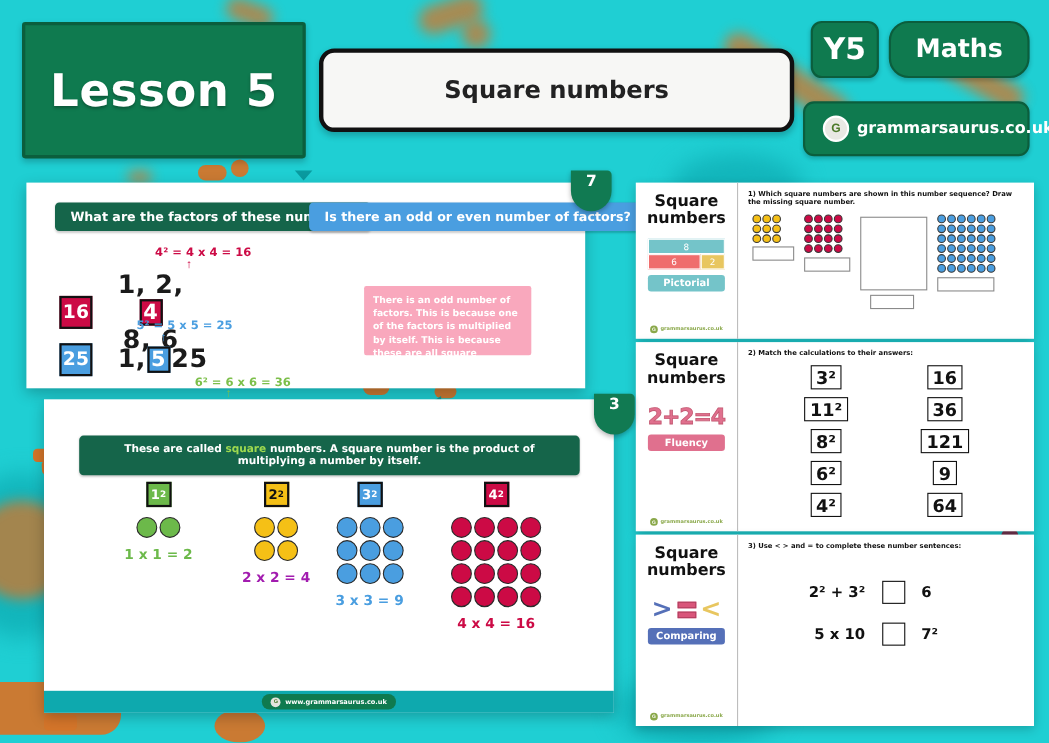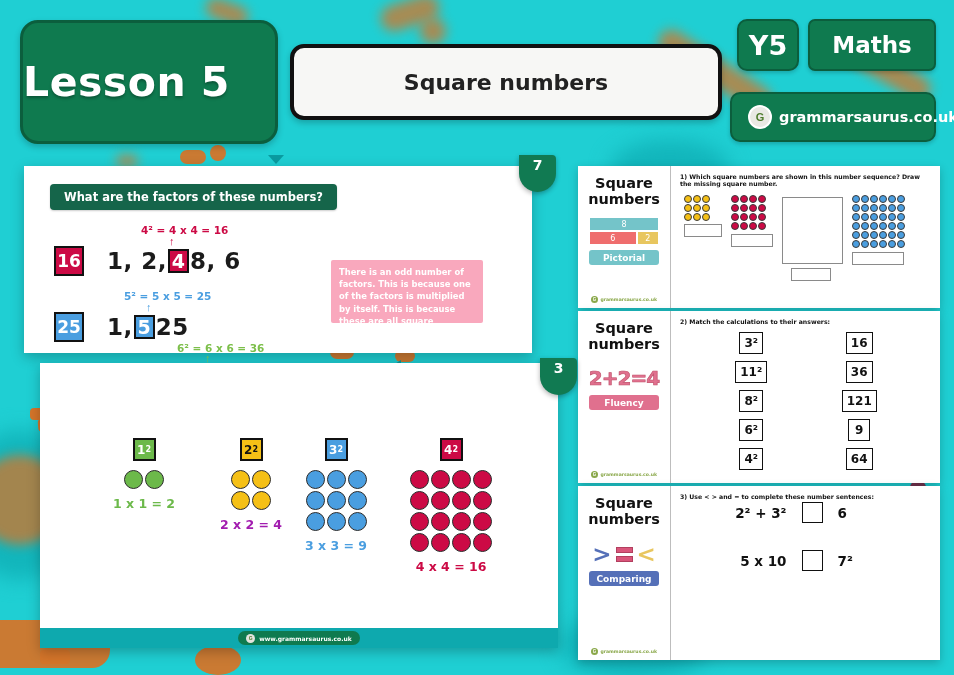--- a/index.html
+++ b/index.html
@@ -20,22 +20,22 @@
   .bar { position: absolute; background: #d4752a; border-radius: 4px; }
   .tealdark { position: absolute; background: #12b5bb; border-radius: 50%; filter: blur(10px); }
   .tri { position: absolute; width: 0; height: 0; }
 
   
   .header { position: absolute; top: 0; left: 0; right: 0; height: 152px; z-index: 5; }
 
   .lesson-box {
     position: absolute; left: 20px; top: 20px;
     width: 258px; height: 124px;
-    background: #0f7a4f; border: 3px solid #0b5e3d; border-radius: 18px;
-    display: flex; align-items: center; justify-content: flex-start;
+    background: #0f7a4f; border: 3px solid #0b5e3d; border-radius: 3px;
+    display: flex; align-items: center; justify-content: center;
     box-shadow: 0 3px 6px rgba(0,0,0,.22);
   }
   .lesson-box span {
     color: #fff; font-size: 41px; font-weight: 700; letter-spacing: .5px;
     font-family: "DejaVu Sans", sans-serif;
     text-shadow: 0 2px 3px rgba(0,0,0,.3);
   }
 
   .title-box {
     position: absolute; left: 290px; top: 44px;
@@ -49,21 +49,21 @@
   .year-box {
     position: absolute; left: 737px; top: 19px; width: 62px; height: 52px;
     background: #0f7a4f; border: 2px solid #0b5e3d; border-radius: 10px;
     display: flex; align-items: center; justify-content: center;
     box-shadow: 0 2px 4px rgba(0,0,0,.2);
   }
   .year-box span { color: #fff; font-size: 27px; font-weight: 700; font-family: "DejaVu Sans", sans-serif; }
 
   .subject-box {
     position: absolute; left: 808px; top: 19px; width: 128px; height: 52px;
-    background: #0f7a4f; border: 2px solid #0b5e3d; border-radius: 7px;
+    background: #0f7a4f; border: 2px solid #0b5e3d; border-radius: 18px;
     display: flex; align-items: center; justify-content: center;
     box-shadow: 0 2px 4px rgba(0,0,0,.2);
   }
   .subject-box span { color: #fff; font-size: 23px; font-weight: 700; font-family: "DejaVu Sans", sans-serif; }
 
   .brand-box {
     position: absolute; left: 730px; top: 92px; width: 206px; height: 50px;
     background: #0f7a4f; border: 2px solid #0b5e3d; border-radius: 10px;
     display: flex; align-items: center; gap: 7px; padding-left: 16px;
     box-shadow: 0 2px 4px rgba(0,0,0,.2);
@@ -269,25 +269,25 @@
 
   .blankbox { border: 1.4px solid #8a8a8a; background: #fff; }
 
   
   .q2-wrap { display: flex; justify-content: space-around; margin-top: 7px; padding: 0 18px; }
   .q2-col { display: flex; flex-direction: column; gap: 7px; align-items: center; }
   .q2-cell {
     border: 1.6px solid #111; background: #fff;
     min-width: 22px; height: 22px; padding: 0 4px;
     display: flex; align-items: center; justify-content: center;
-    font-size: 12px; font-weight: 700; color: #111; font-family: "DejaVu Sans", sans-serif;
-  }
-
-  
-  .q3-wrap { margin-top: 2px; display: flex; flex-direction: column; gap: 27px; align-items: center; }
+    font-size: 16px; font-weight: 700; color: #111; font-family: "DejaVu Sans", sans-serif;
+  }
+
+  
+  .q3-wrap { margin-top: 28px; display: flex; flex-direction: column; gap: 17px; align-items: center; }
   .q3-line { display: flex; align-items: center; gap: 15px; }
   .q3-expr { font-size: 13.5px; font-weight: 700; color: #111; font-family: "DejaVu Sans", sans-serif; min-width: 56px; text-align: right; }
   .q3-box { width: 21px; height: 21px; border: 1.6px solid #111; background: #fff; }
 </style>
 </head>
 <body>
 
 <div class="bg">
   <div class="tealdark" style="left:-40px;top:430px;width:120px;height:150px;"></div>
   <div class="blob soft" style="left:-25px;top:455px;width:90px;height:90px;"></div>
@@ -340,26 +340,29 @@
 </div>
 
 <div class="corner-badge badge7">
   <span>7</span>
 </div>
 
 <div class="slide slide1">
   <div style="position:absolute;left:26px;top:18px;">
     <span class="banner green">What are the factors of these numbers?</span>
   </div>
+  <div style="position:absolute;left:257px;top:18px;">
+    <span class="banner blue">Is there an odd or even number of factors?</span>
+  </div>
 
   <div class="eqlabel crimson" style="left:117px;top:58px;">4² = 4 x 4 = 16</div>
   <div class="arrow crimson" style="left:145px;top:70px;">↑</div>
   <div class="s1-row" style="left:30px;top:80px;">
     <div class="numchip crimson">16</div>
-    <div class="factors" style="margin-left:23px;">
+    <div class="factors" style="margin-left:23px;flex-direction:column;">
       <span>1, 2,</span>
       <span class="hi crimson">4</span>
       <span>8, 6</span>
     </div>
   </div>
 
   <div class="eqlabel blue" style="left:100px;top:124px;">5² = 5 x 5 = 25</div>
   <div class="arrow blue" style="left:122px;top:136px;">↑</div>
   <div class="s1-row" style="left:30px;top:146px;">
     <div class="numchip blue">25</div>
@@ -374,20 +377,23 @@
 <div class="eqlabel green" style="left:177px;top:342px;z-index:7;">6² = 6 x 6 = 36</div>
 <div class="arrow green" style="left:205px;top:353px;z-index:7;">↑</div>
 
 <div class="pinkbox">There is an odd number of factors. This is because one of the factors is multiplied by itself. This is because these are all square numbers.</div>
 
 <div class="corner-badge badge3">
   <span>3</span>
 </div>
 
 <div class="slide slide2">
+  <div class="s2-banner">
+    <span>These are called </span><span class="hl">square</span><span> numbers.  A square number is the product of multiplying a number by itself.</span>
+  </div>
 
   <div class="grp" style="left:73px;top:75px;">
     <div class="grp-chip c-green">
       <span>1</span>
         <sup>2</sup>
     </div>
     <div class="dots">
       <div class="dotrow">
           <i class="dot c-green"></i>
           <i class="dot c-green"></i>

